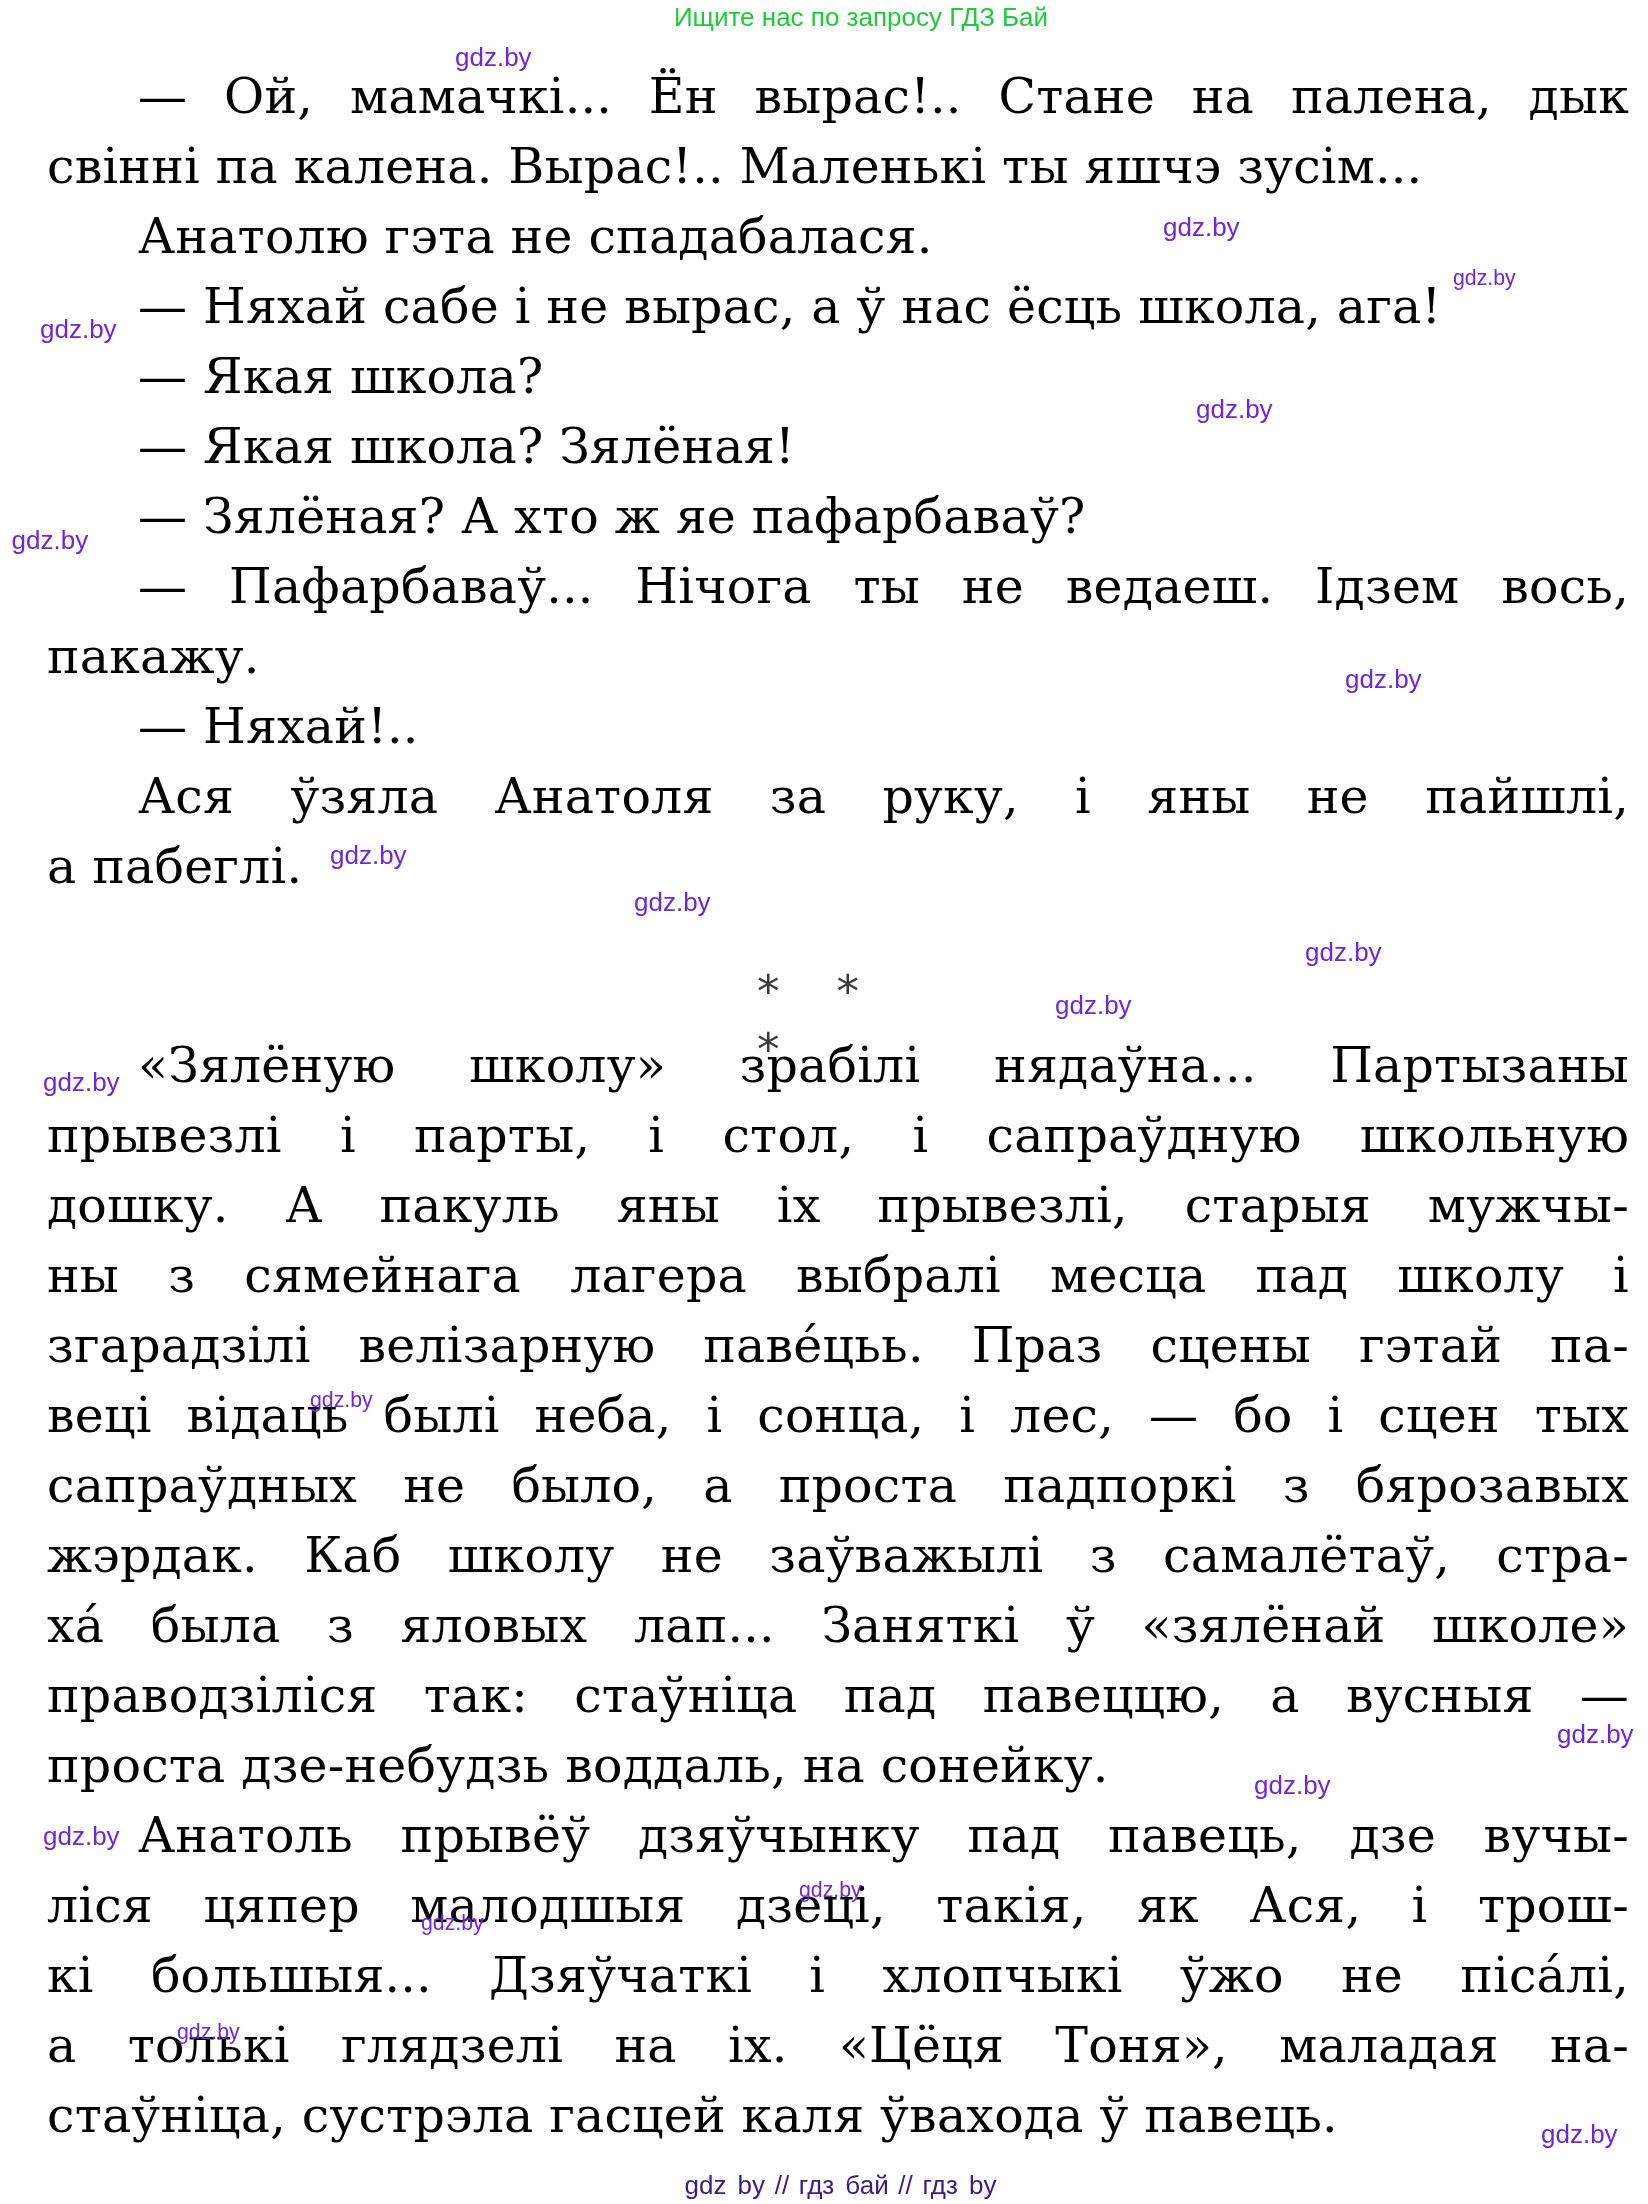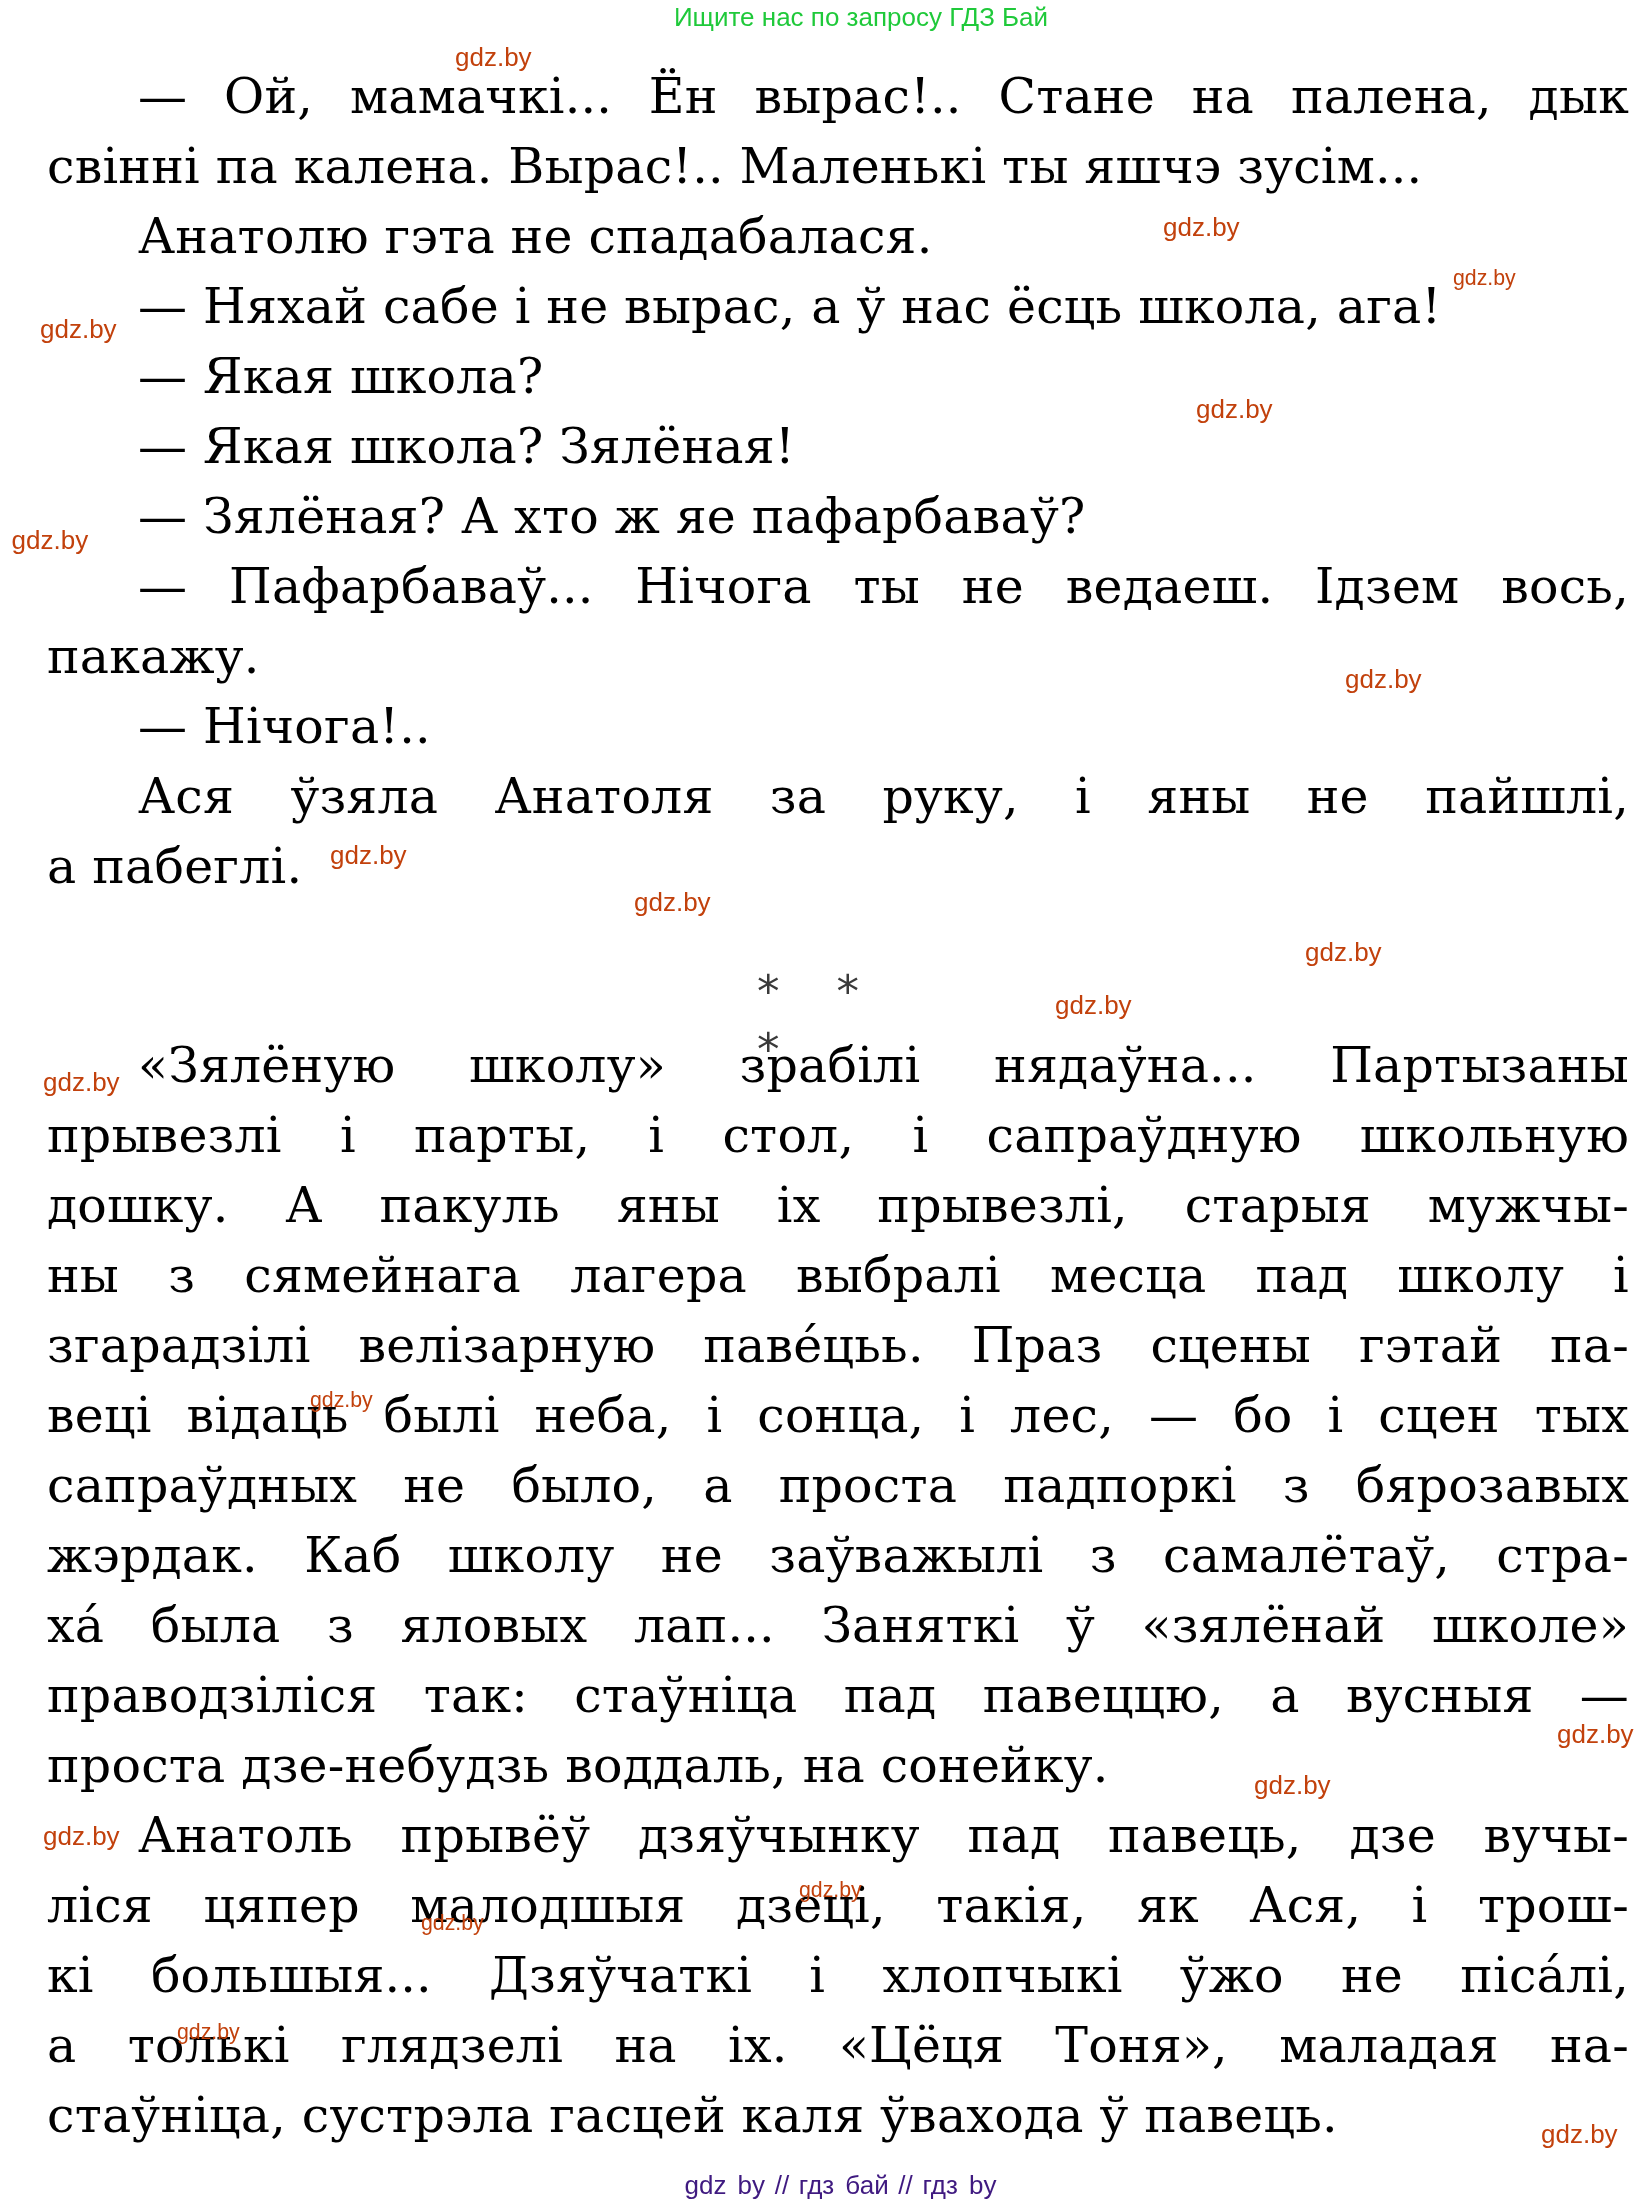--- a/index.html
+++ b/index.html
@@ -25,40 +25,40 @@
   .line.indent { padding-left:91px; }
   .sec1 { top:62px; }
   .sec2 { top:1031px; }
   .stars {
     position:absolute; left:757px; top:963px; width:155px;
     font-family:"DejaVu Sans", sans-serif; font-size:45px; color:#3a3a3a;
     letter-spacing:21.3px; line-height:58px;
   }
   .wm {
     position:absolute; font-family:"Liberation Sans", sans-serif;
-    font-size:26px; color:#c2410c; line-height:29px; white-space:nowrap;
+    font-size:26px; color:#6d28d9; line-height:29px; white-space:nowrap;
   }
   .wm.small { font-size:21.3px; }
 </style>
 </head>
 <body>
 
 <div class="header">Ищите нас по запросу ГДЗ Бай</div>
 
 <div class="text sec1">
   <span class="line indent">— Ой, мамачкі... Ён вырас!.. Стане на палена, дык</span>
   <span class="line last">свінні па калена. Вырас!.. Маленькі ты яшчэ зусім...</span>
   <span class="line indent last">Анатолю гэта не спадабалася.</span>
   <span class="line indent last">— Няхай сабе і не вырас, а ў нас ёсць школа, ага!</span>
   <span class="line indent last">— Якая школа?</span>
   <span class="line indent last">— Якая школа? Зялёная!</span>
   <span class="line indent last">— Зялёная? А хто ж яе пафарбаваў?</span>
   <span class="line indent">— Пафарбаваў... Нічога ты не ведаеш. Ідзем вось,</span>
   <span class="line last">пакажу.</span>
-  <span class="line indent last">— Нічога!..</span>
+  <span class="line indent last">— Няхай!..</span>
   <span class="line indent">Ася ўзяла Анатоля за руку, і яны не пайшлі,</span>
   <span class="line last">а пабеглі.</span>
 </div>
 
 <div class="stars">* * *</div>
 
 <div class="text sec2">
   <span class="line indent">«Зялёную школу» зрабілі нядаўна... Партызаны</span>
   <span class="line">прывезлі і парты, і стол, і сапраўдную школьную</span>
   <span class="line">дошку. А пакуль яны іх прывезлі, старыя мужчы-</span>

